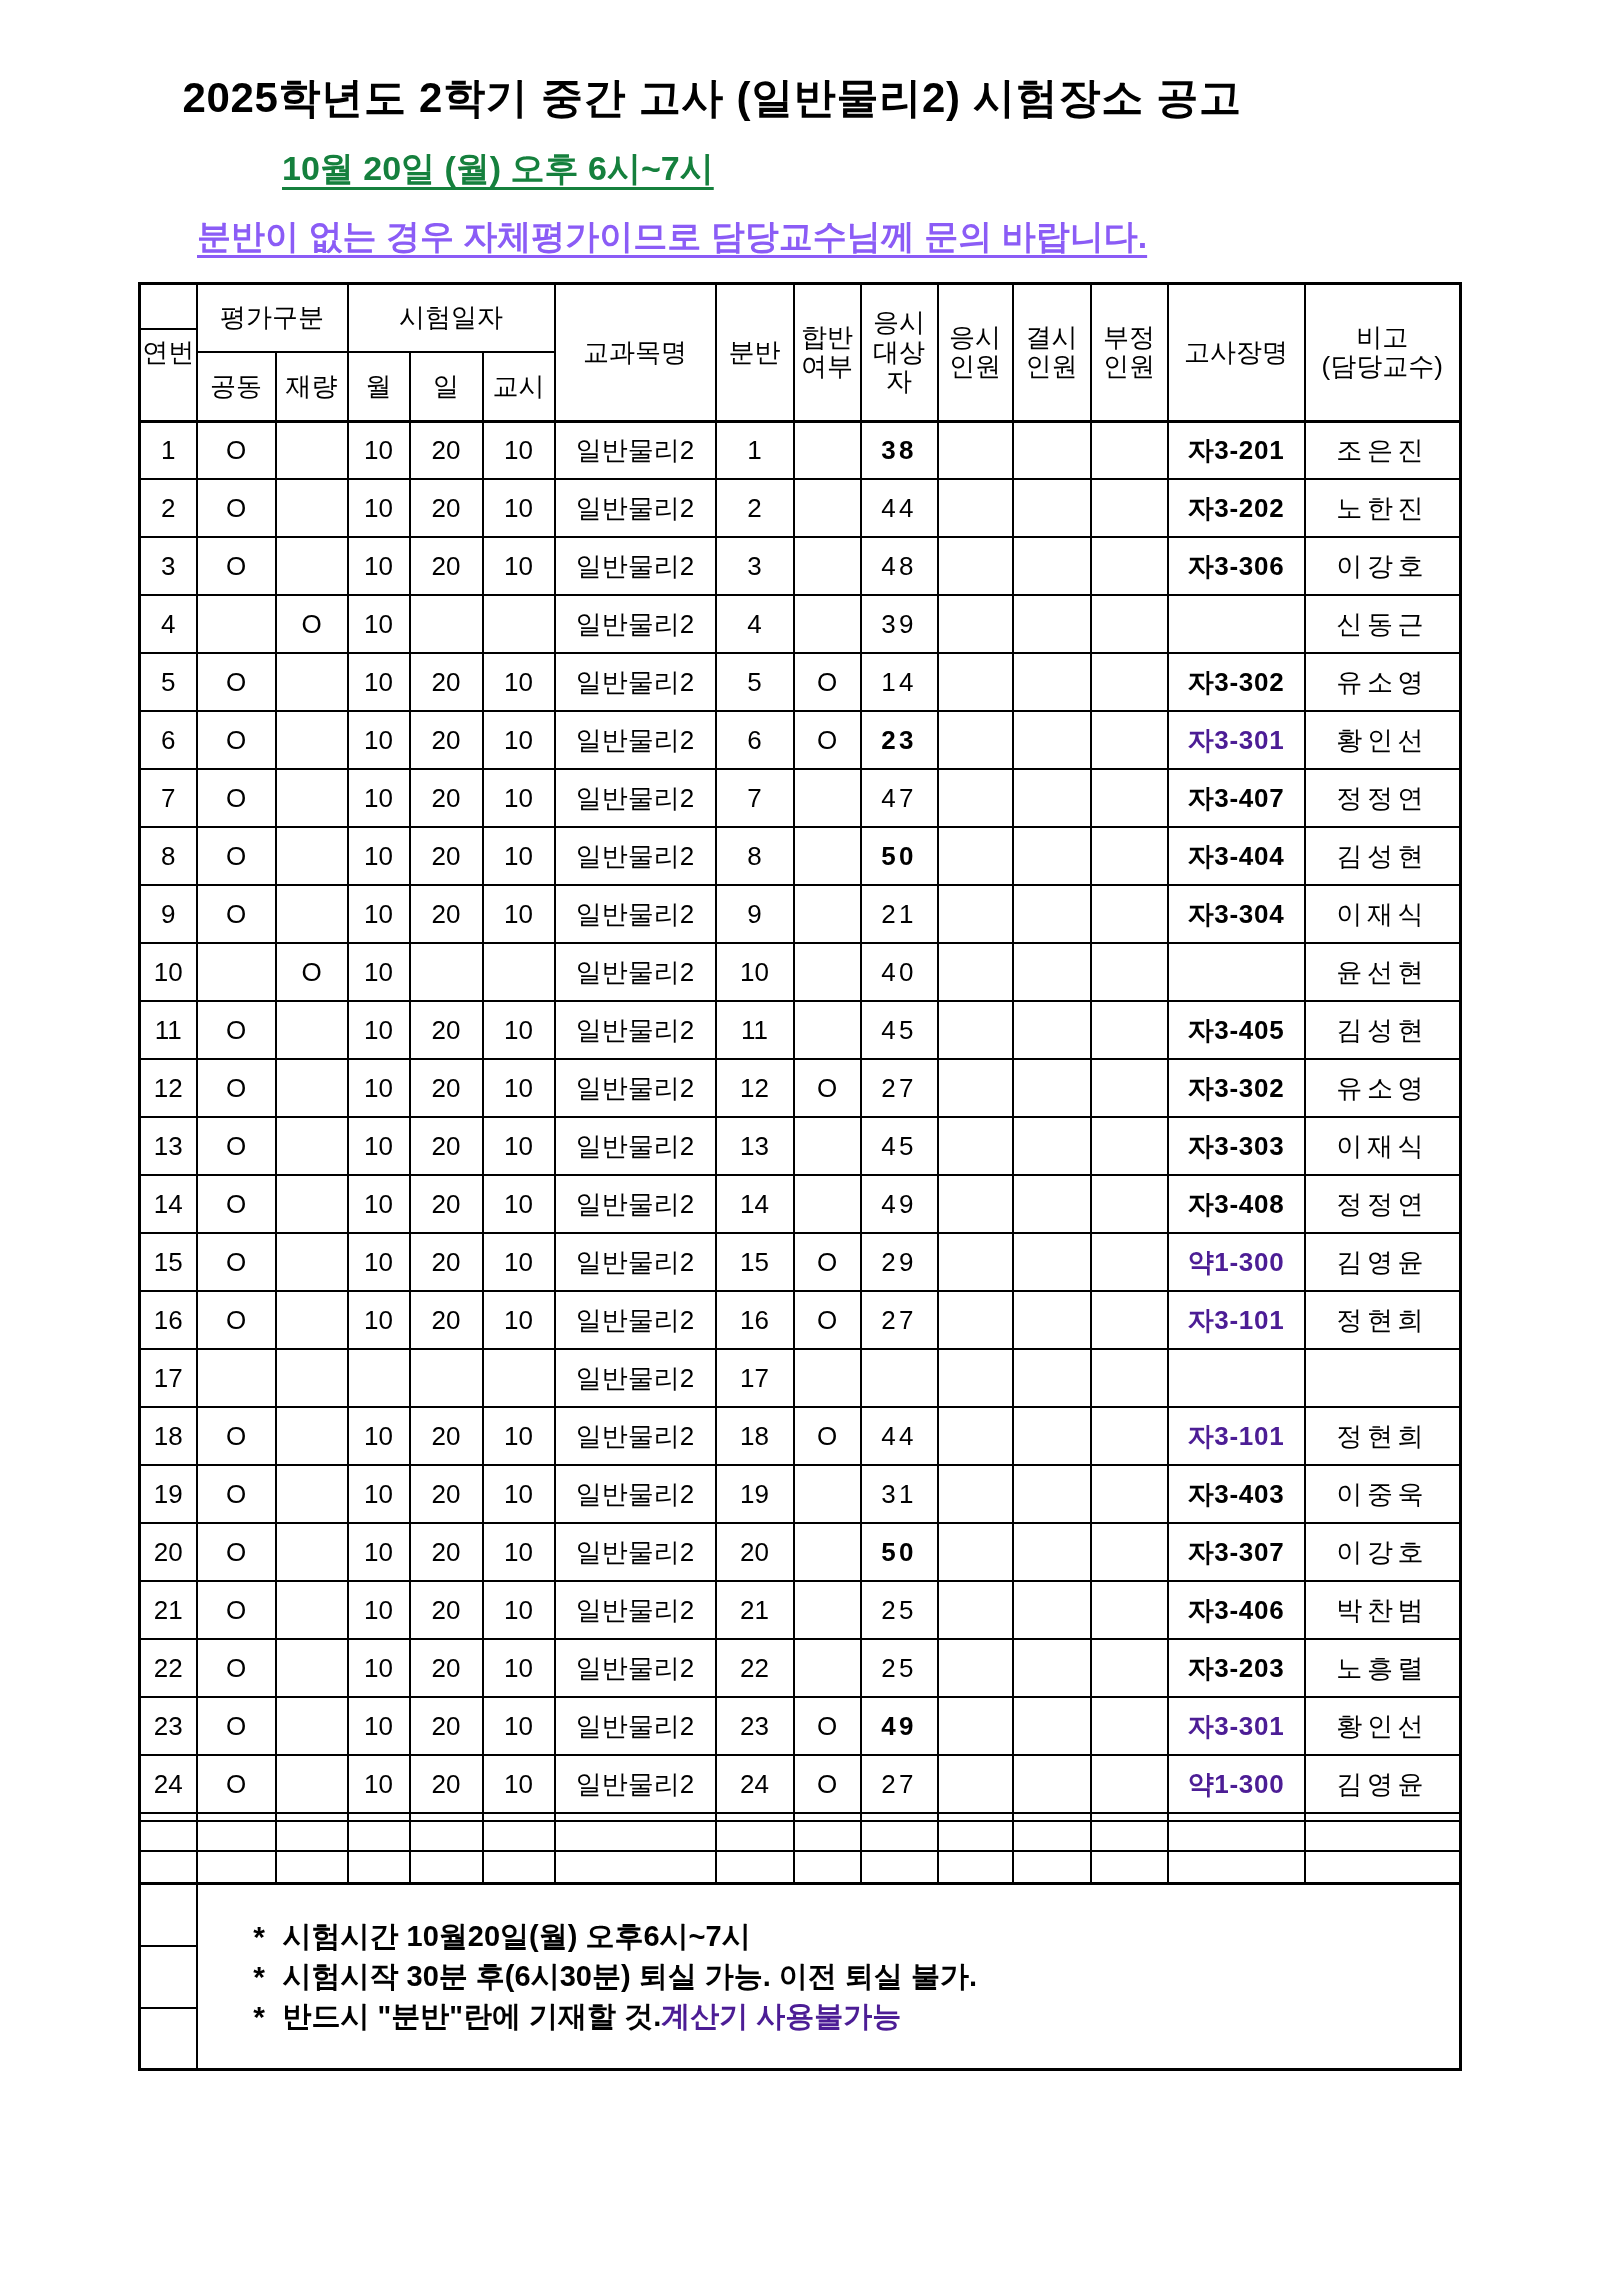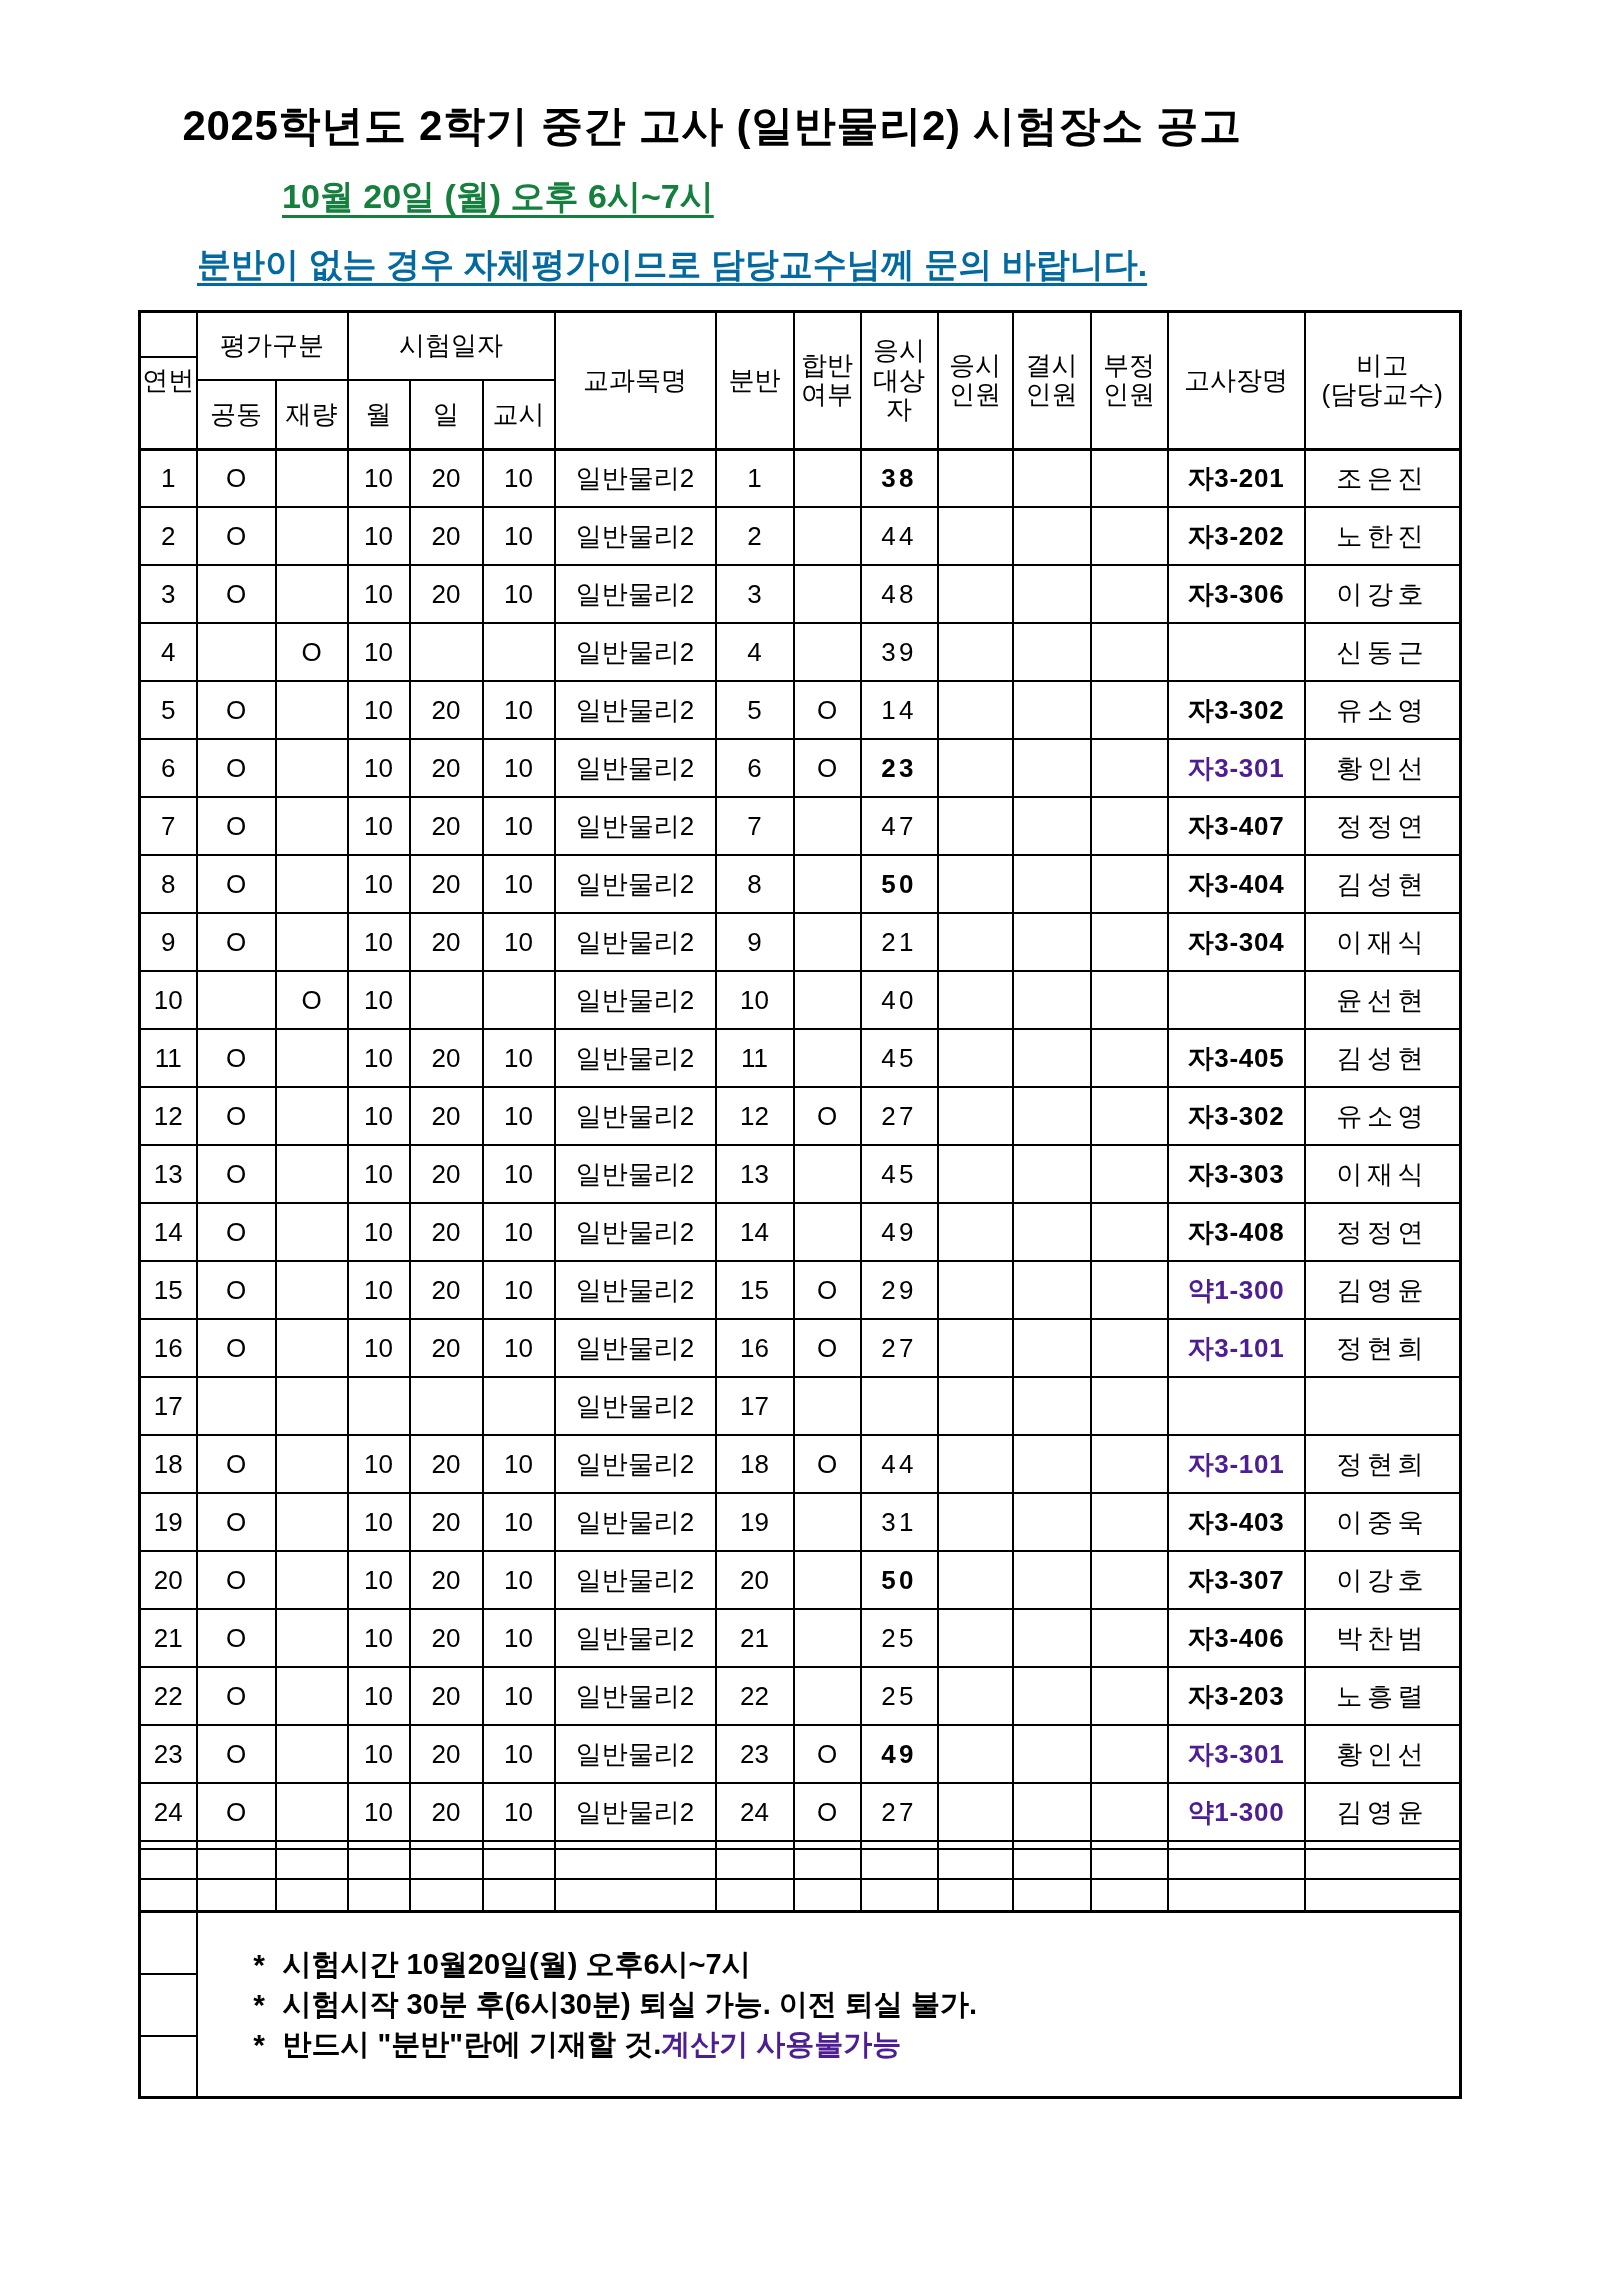--- a/index.html
+++ b/index.html
@@ -1,22 +1,22 @@
 <!DOCTYPE html>
 <html style="font-size:10.5px"><head>
 <meta charset="utf-8">
 <style>
   html,body{margin:0;padding:0;background:#ffffff;}
   body{width:1622px;height:2295px;font-family:"Liberation Sans",sans-serif;color:#000;}
-  .sheet{width:1148px;margin-left:138px;padding-top:98px;}
+  .sheet{width:1148px;margin-left:138px;padding-top:70px;}
 
   .title{margin:0;text-align:center;font-size:42px;font-weight:bold;letter-spacing:0.7px;white-space:nowrap;}
   .subtitle{margin:19.6px 0 0 144px;font-size:34px;font-weight:bold;color:#15803d;
             text-decoration:underline;text-decoration-thickness:2.6px;text-underline-offset:6.5px;width:fit-content;}
-  .warning{margin:22px 0 0 59px;font-size:34px;font-weight:bold;color:#0369a1;
+  .warning{margin:22px 0 0 59px;font-size:34px;font-weight:bold;color:#8b5cf6;
            text-decoration:underline;text-decoration-thickness:2.6px;text-underline-offset:6.5px;width:fit-content;}
 
   table.exam{border-collapse:collapse;table-layout:fixed;width:1320px;margin-top:22px;
              border:3.9px solid #000;}
   table.exam td{border:2px solid #000;text-align:center;vertical-align:middle;
                 font-size:26px;padding:0;overflow:hidden;background:#fff;}
   tr.h1{height:69px;}
   tr.h2{height:69px;}
   tr.h2 td{border-bottom:3.9px solid #000;}
   td.hspan2{border-bottom:3.9px solid #000;}

